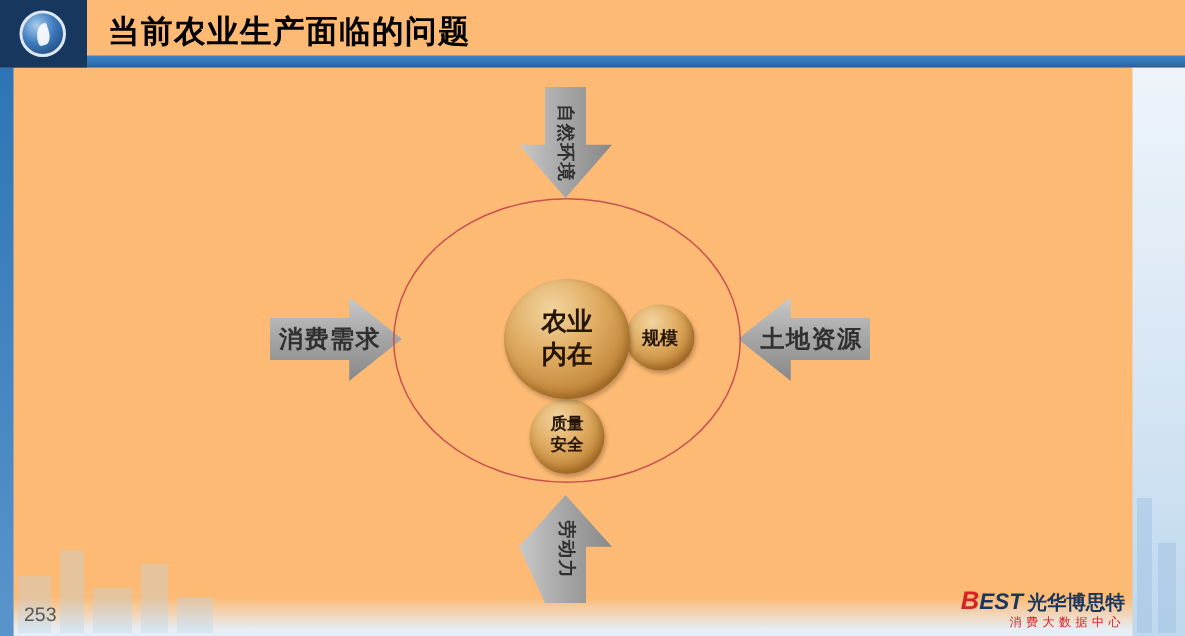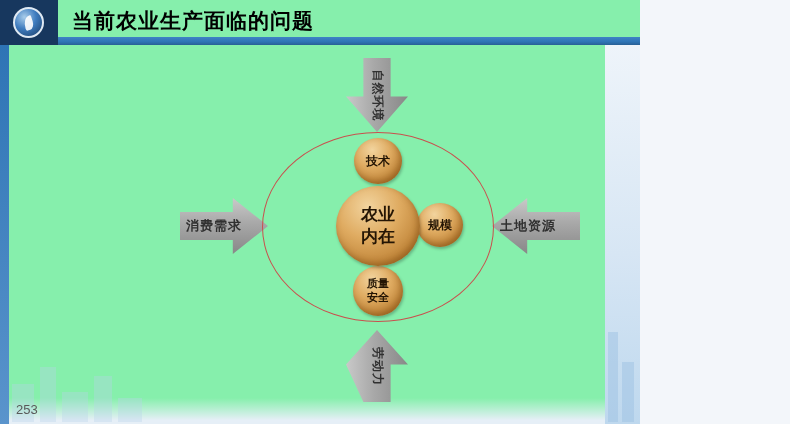--- a/index.html
+++ b/index.html
@@ -1,20 +1,20 @@
 <!DOCTYPE html>
 <html style="--navy: #17375e; --accent-blue: #2e74b5; --gold: #c98e3f; --ellipse-red: #c9504e; --arrow-gray: #a8a8a8; --brand-red: #d62128; --text-dark: #241504;"><head>
 <meta charset="utf-8">
 <style>
   html, body { margin: 0; padding: 0; background: #f3f6fa; }
   .screen {
     position: relative;
-    width: 640px;
+    width: 790px;
     height: 424px;
-    background: #86efac;
+    background: #fdba74;
     font-family: "Liberation Sans", "DejaVu Sans", sans-serif;
     overflow: hidden;
   }
 
   
   .logo-block {
     position: absolute; left: 0; top: 0;
     width: 58px; height: 45px;
     background: var(--navy, #17375e);
     z-index: 6;
@@ -100,24 +100,24 @@
     clip-path: polygon(50% 0, 100% 48%, 72% 48%, 72% 100%, 28% 100%, 0 48%);
   }
   .arrow-left {
     left: 180px; top: 198px; width: 88px; height: 56px;
     clip-path: polygon(0 25%, 60% 25%, 60% 0, 100% 50%, 60% 100%, 60% 75%, 0 75%);
     justify-content: flex-start; padding-left: 6px;
   }
   .arrow-right {
     left: 492px; top: 198px; width: 88px; height: 56px;
     clip-path: polygon(100% 25%, 40% 25%, 40% 0, 0 50%, 40% 100%, 40% 75%, 100% 75%);
-    justify-content: flex-end; padding-right: 24px;
+    justify-content: flex-end; padding-right: 5px;
   }
   .h-label {
-    font-size: 13px; font-weight: bold; color: #303030;
+    font-size: 16px; font-weight: bold; color: #303030;
     white-space: nowrap; letter-spacing: 1px;
   }
   .v-label {
     font-size: 12px; font-weight: bold; color: #303030;
     white-space: nowrap; letter-spacing: 1px;
     transform: rotate(90deg);
   }
 
   .circle {
     position: absolute; border-radius: 50%;
@@ -200,32 +200,35 @@
     </div>
     <div class="arrow arrow-h arrow-right">
       <span class="h-label">土地资源</span>
     </div>
     <div class="arrow arrow-v arrow-bottom">
       <span class="v-label">劳动力</span>
     </div>
 
     <div class="ellipse"></div>
 
-    <div class="circle c-top">
-      <span>技术</span>
-    </div>
     <div class="circle c-right">
       <span>规模</span>
     </div>
     <div class="circle c-center">
       <span>农业</span>
       <span>内在</span>
     </div>
     <div class="circle c-bottom">
       <span>质量</span>
       <span>安全</span>
     </div>
 
   </div>
 
   <div class="page-number">253</div>
+  <div class="brand">
+    <div class="brand-line">
+      <span class="brand-b">B</span><span class="brand-rest">EST</span><span class="brand-cn">光华博思特</span>
+    </div>
+    <div class="brand-sub">消费大数据中心</div>
+  </div>
 
 </div>
 
 </body></html>

